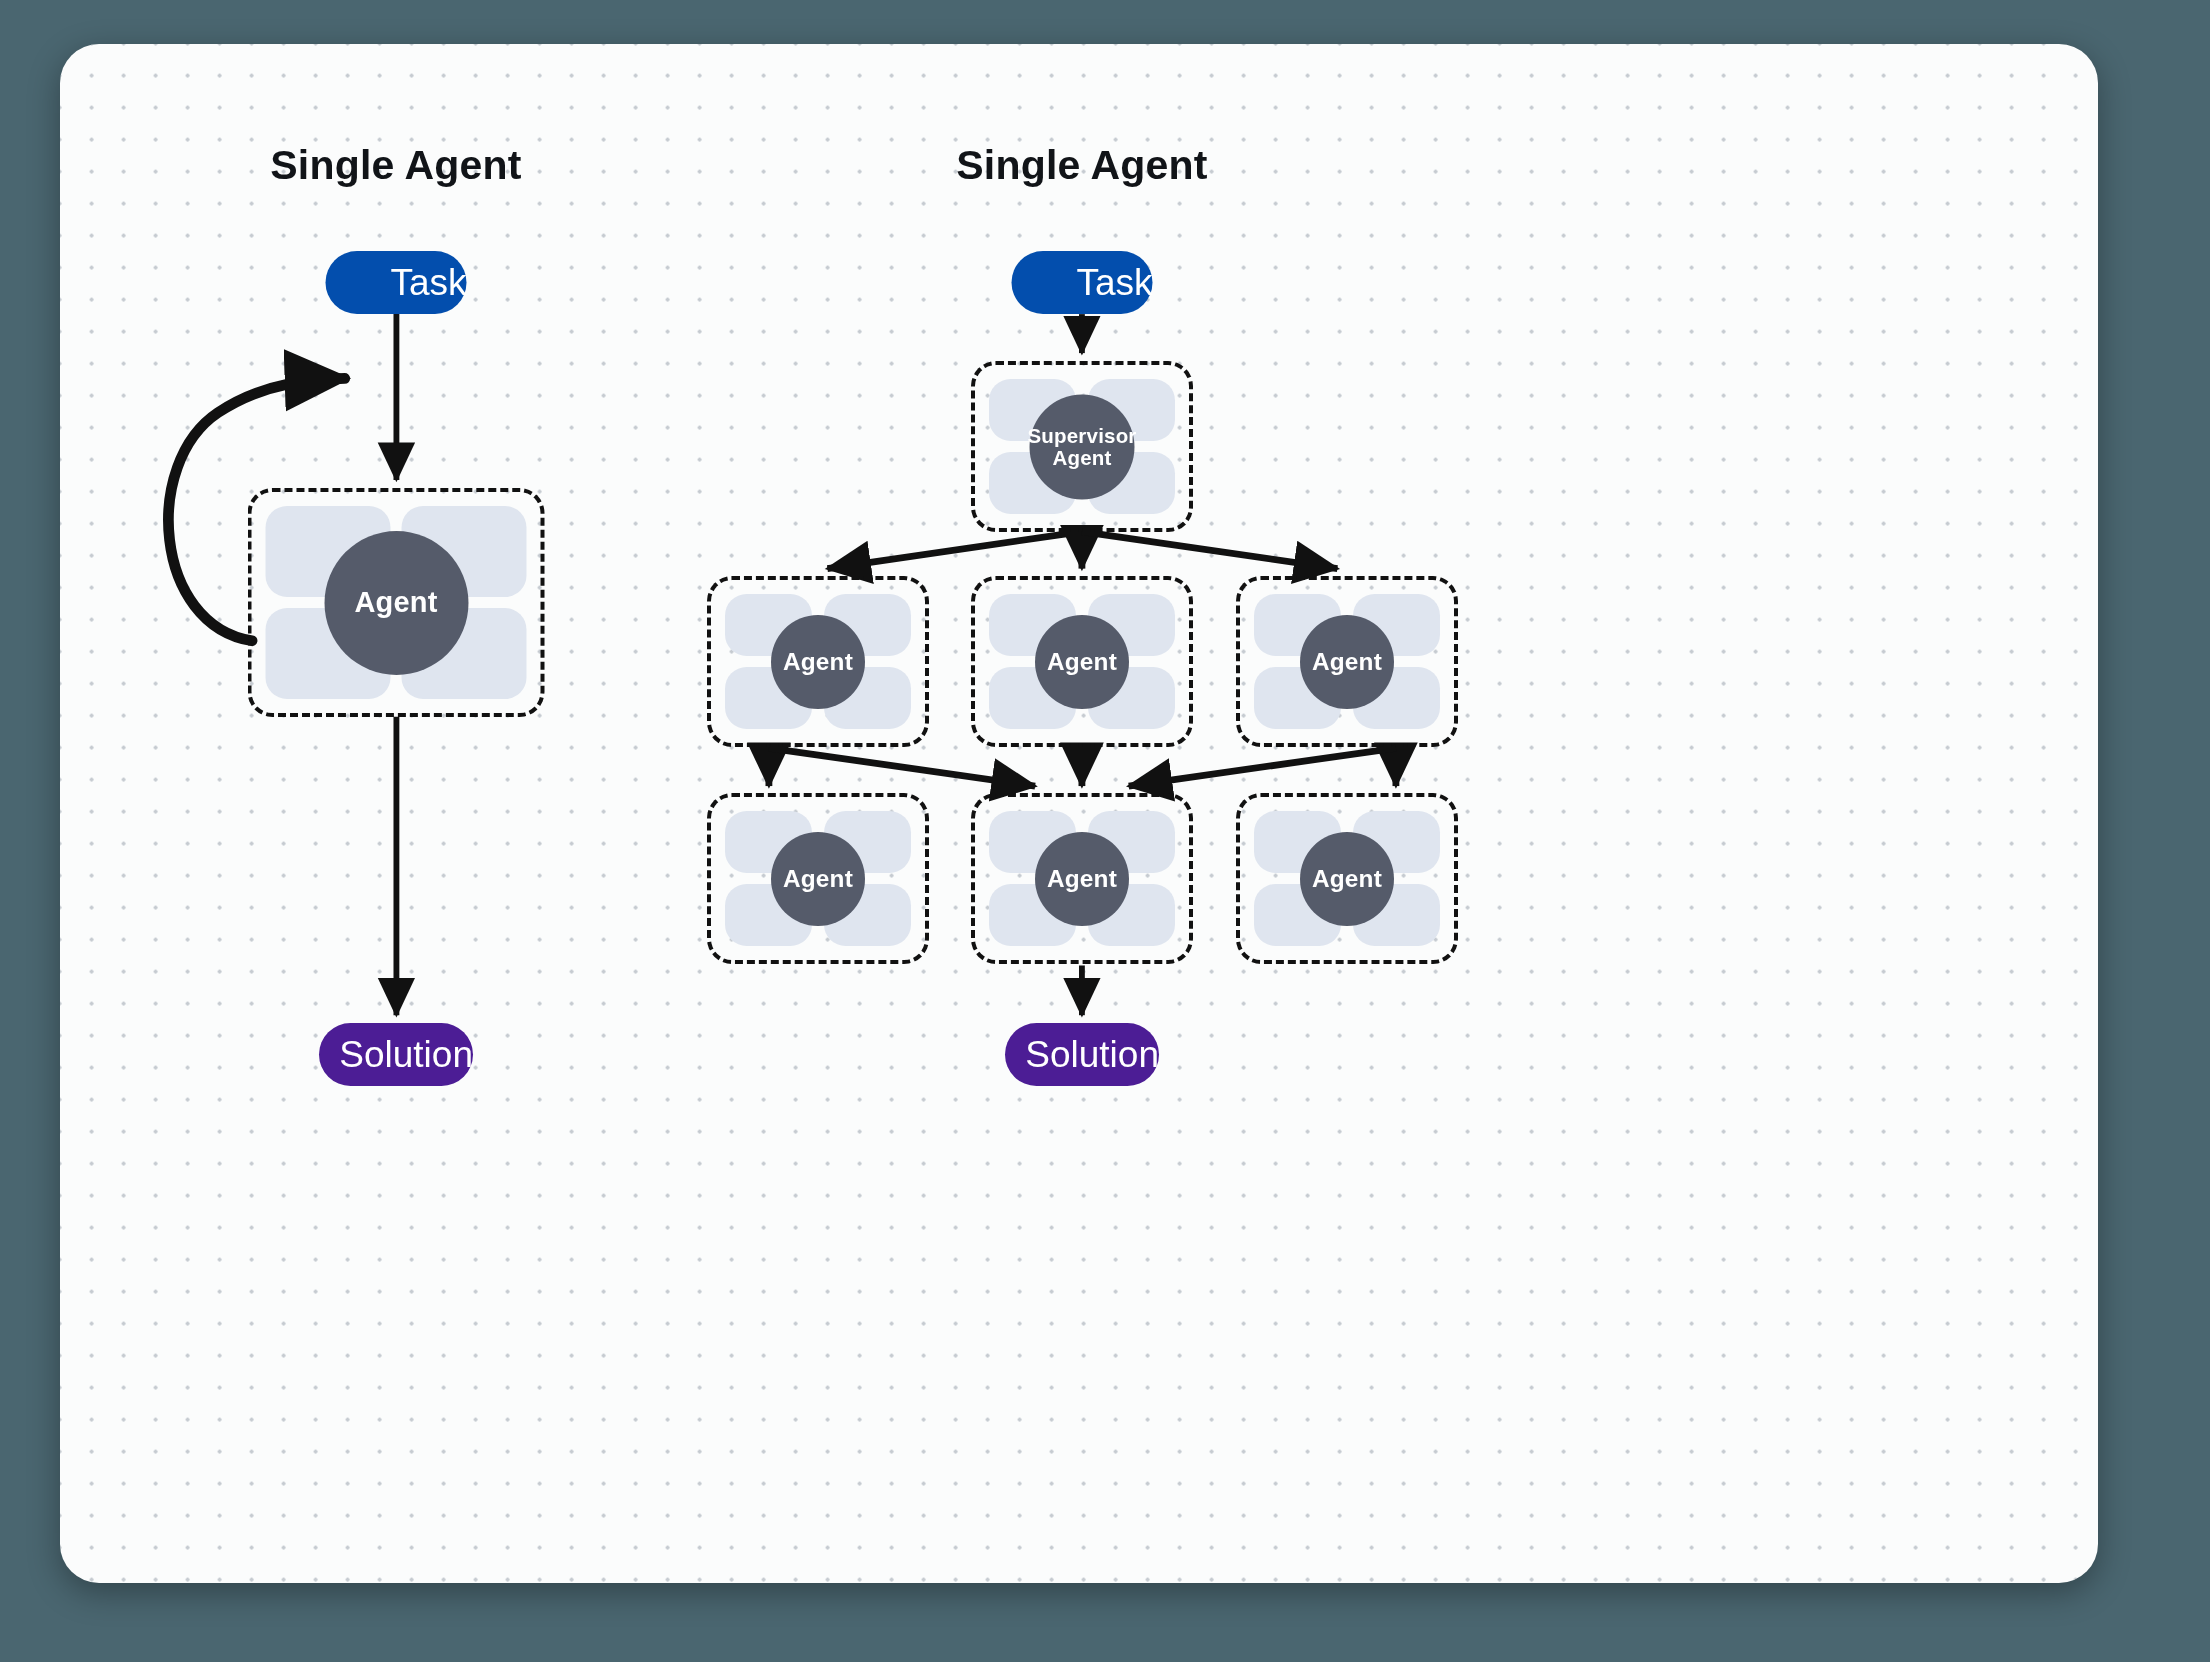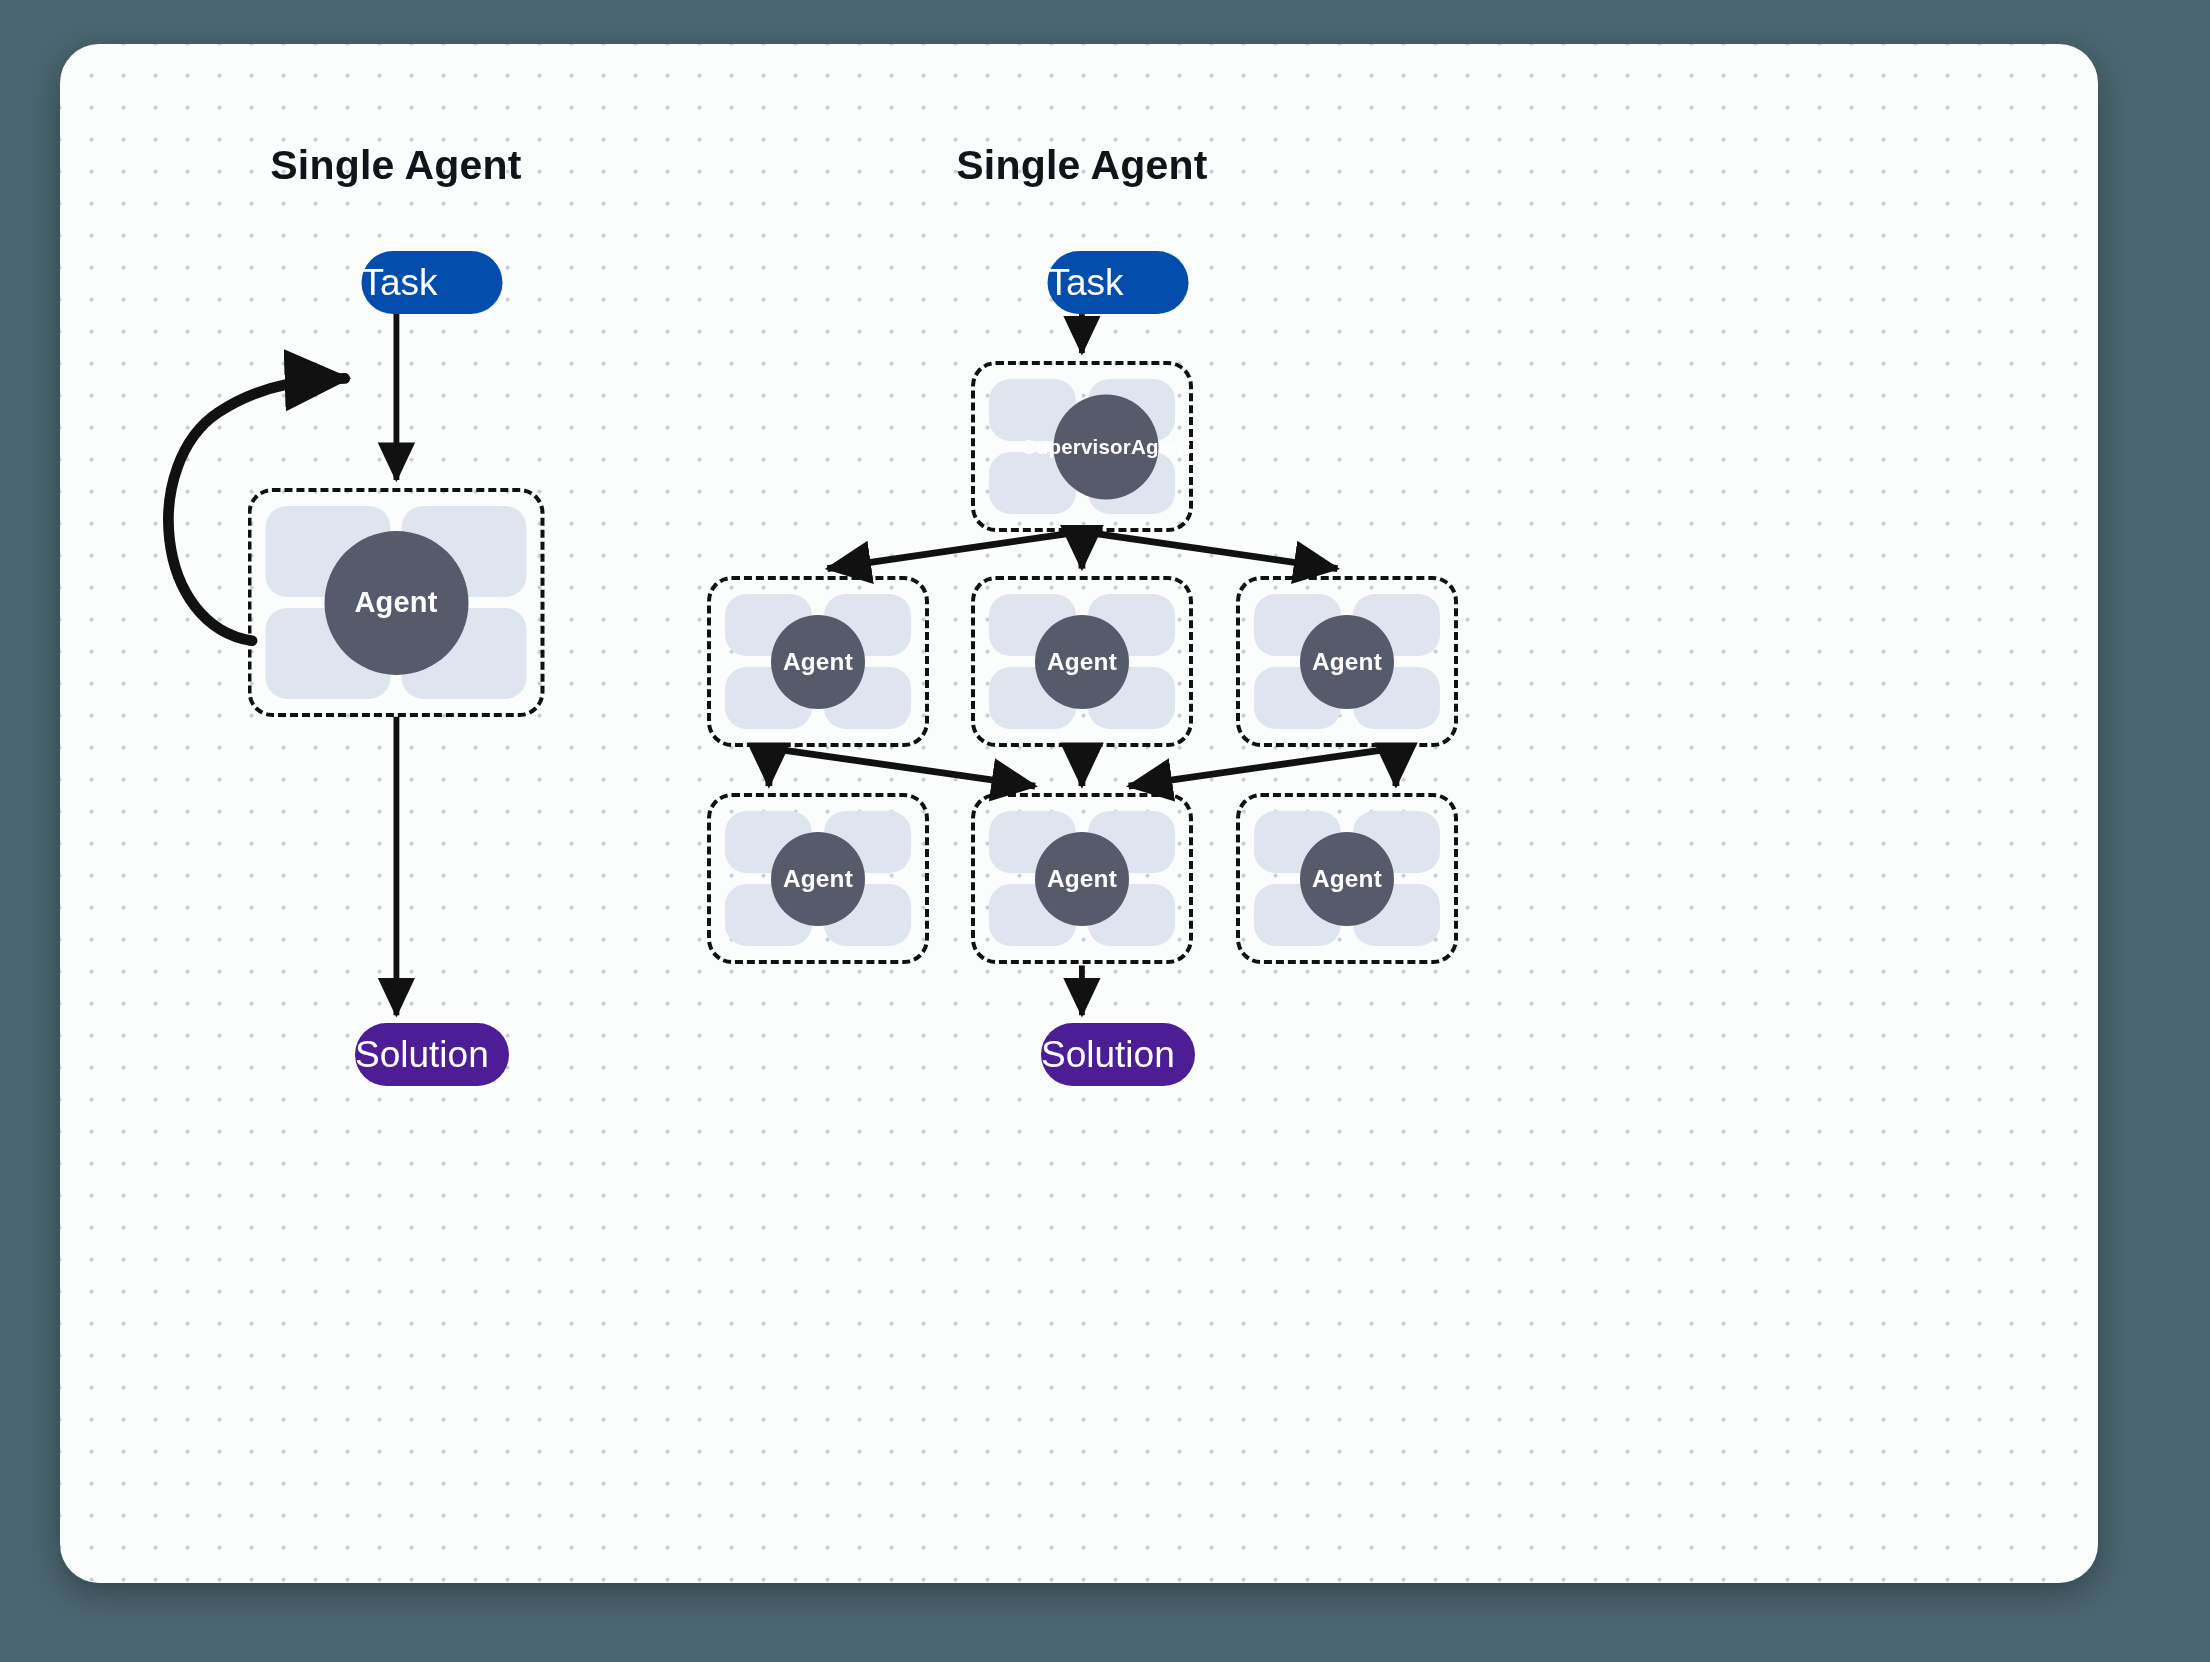--- a/index.html
+++ b/index.html
@@ -42,26 +42,25 @@
     color: #111418;
     letter-spacing: 0.2px;
     white-space: nowrap;
     transform: translateX(-50%);
   }
   .pill {
     position: absolute;
     transform: translateX(-50%);
     display: flex;
     align-items: center;
-    justify-content: flex-start;
+    justify-content: flex-end;
     border-radius: 974px;
     color: #ffffff;
     font-size: 37px;
     font-weight: 400;
-    margin-left: 36px;
   }
   .pill.task { background: #034ead; }
   .pill.solution { background: #4c1d95; }
 
   .agent-node {
     position: absolute;
     transform: translateX(-50%);
     box-sizing: border-box;
     border: 4.9px dashed #111111;
     border-radius: 25px;
@@ -171,21 +170,21 @@
       <span>Task</span>
     </div>
 
     <div class="agent-node" style="left:1022px; top:317px; width:222px; height:171px;">
       <div class="agent-grid">
         <div class="tile"></div>
         <div class="tile"></div>
         <div class="tile"></div>
         <div class="tile"></div>
       </div>
-      <div class="agent-circle" style="width:105px; height:105px; font-size:20.5px; flex-direction:row;margin-left:24px;">
+      <div class="agent-circle" style="width:105px; height:105px; font-size:20.5px; flex-direction:column;">
         <span>Supervisor</span>
         <span>Agent</span>
       </div>
     </div>
 
     <div class="agent-node" style="left:758px; top:532px; width:222px; height:171px;">
       <div class="agent-grid">
         <div class="tile"></div>
         <div class="tile"></div>
         <div class="tile"></div>

